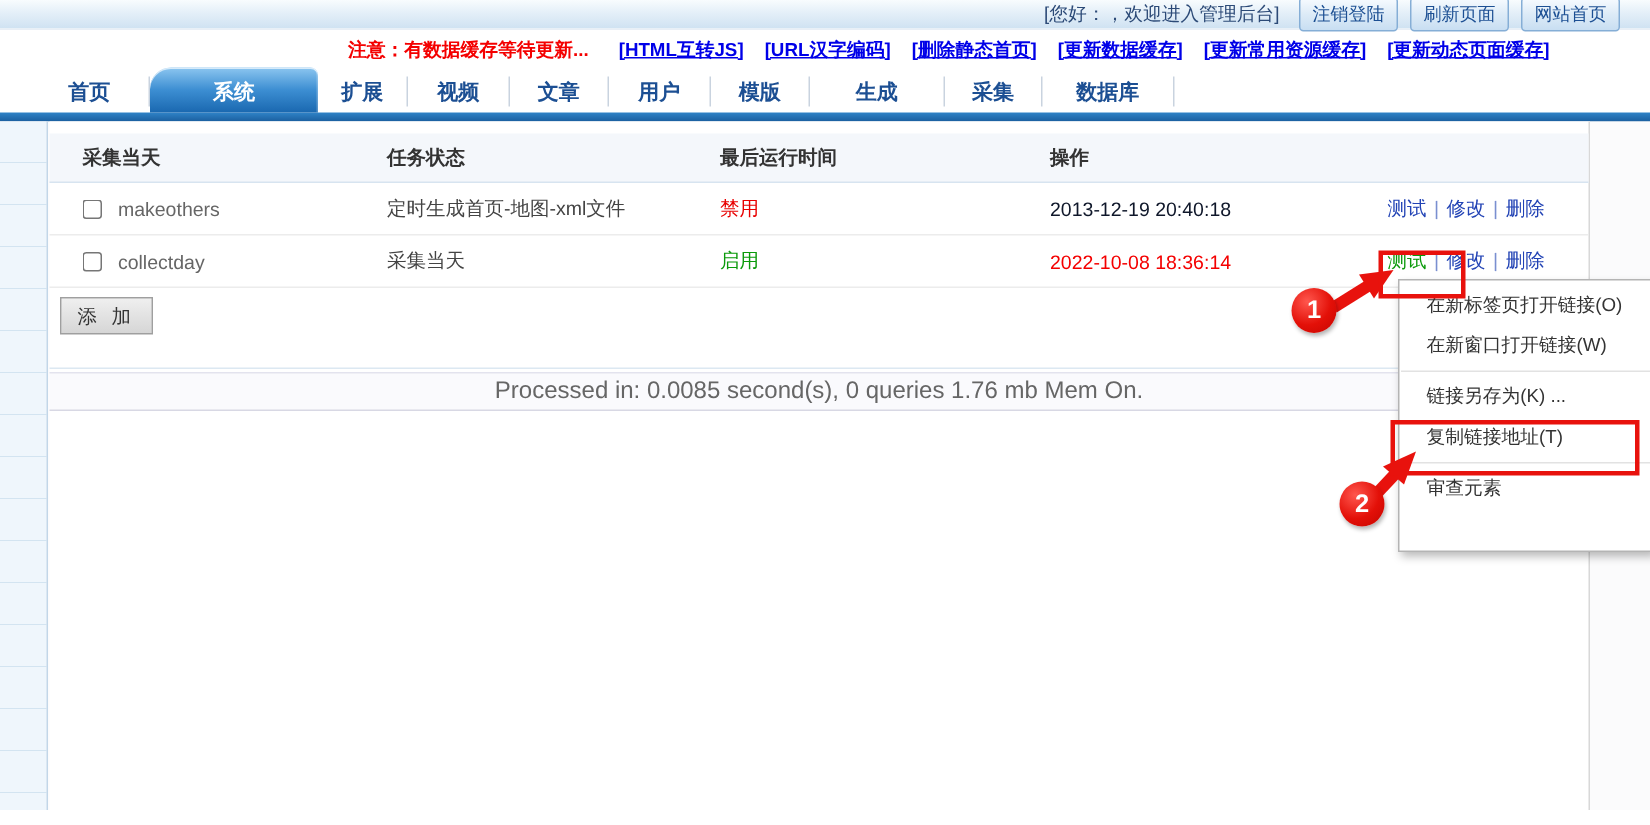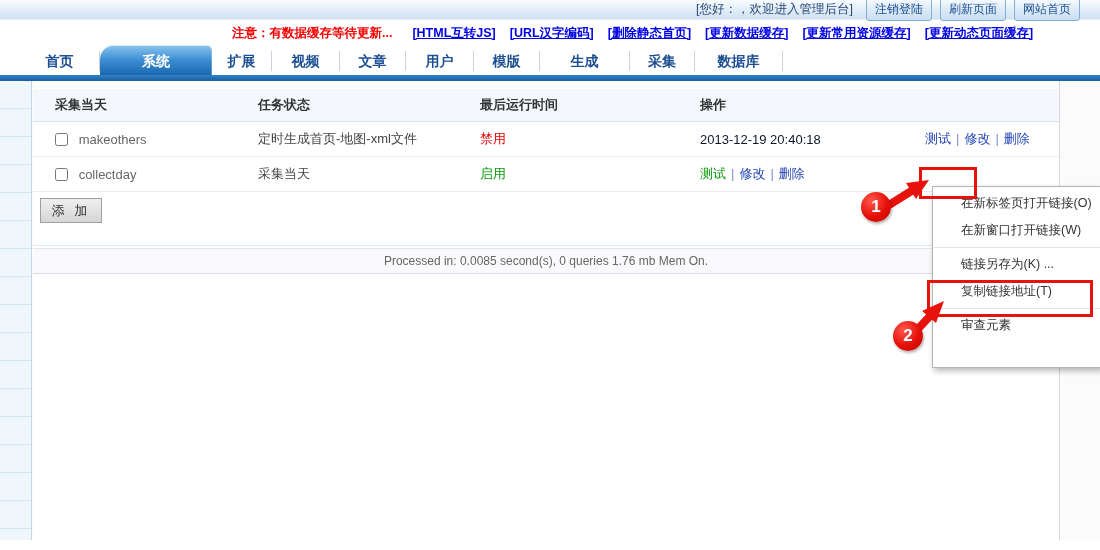--- a/index.html
+++ b/index.html
@@ -68,29 +68,29 @@
   .op-sep{color:#7a8fd0;margin:0 5px}
   .cb{width:13px;height:13px;margin:0 7px 0 0;vertical-align:-2px}
   .add-btn{
     margin:6px 0 16px 7px;width:62px;height:25px;cursor:pointer;font-family:inherit;
     background:linear-gradient(180deg,#efefef,#d6d6d6);border:1px solid #9f9f9f;
     font-size:13px;color:#333;letter-spacing:3px;
   }
   .sep-blue{border:none;border-top:1px solid #dce8f2;margin:6px 0 2px 0}
   .status-row{
     height:24px;background:#fafafd;border-top:1px solid #e3e3ee;border-bottom:1px solid #d8d8e4;
-    display:flex;align-items:center;justify-content:center;font-size:12px;color:#666;
+    display:flex;align-items:center;justify-content:center;font-size:16px;color:#666;
   }
   
   .menu{
     position:absolute;left:932px;top:186px;width:170px;height:182px;box-sizing:border-box;
     background:#fff;border:1px solid #b4b4b4;box-shadow:2px 3px 6px rgba(0,0,0,.28);
     z-index:20;padding:3px 0;font-size:12.5px;color:#333;
   }
-  .menu-item{height:27px;line-height:27px;padding-left:28px;cursor:pointer;white-space:nowrap}
+  .menu-item{height:27px;line-height:27px;padding-left:18px;cursor:pointer;white-space:nowrap}
   .menu-sep{border:none;border-top:1px solid #e2e2e2;margin:3px 1px}
   
   .anno-box{position:absolute;border:3px solid #e8120d;z-index:30;pointer-events:none}
   #box1{left:919px;top:167px;width:52px;height:26px}
   #box2{left:927px;top:280px;width:160px;height:31px}
   .anno-circle{
     position:absolute;width:30px;height:30px;border-radius:50%;z-index:31;pointer-events:none;
     background:radial-gradient(circle at 35% 30%,#ff574e 0%,#e31008 55%,#c40500 100%);
     color:#fff;font-weight:bold;font-size:17px;display:flex;align-items:center;justify-content:center;
     box-shadow:1px 2px 3px rgba(0,0,0,.3);
@@ -158,20 +158,21 @@
       </div>
     </div>
     
     <div class="grid-row trow">
       <div>
         <input type="checkbox" class="cb" style="">
         <span>collectday</span>
       </div>
       <div class="desc">采集当天</div>
       <div class="status-on">启用</div>
+      <div class="time-red">2022-10-08 18:36:14</div>
       <div>
         <a class="op-link green">测试</a><span class="op-sep">|</span><a class="op-link">修改</a><span class="op-sep">|</span><a class="op-link">删除</a>
       </div>
     </div>
 
     <button class="add-btn">添 加</button>
     <hr class="sep-blue">
     <div class="status-row">
       <span>Processed in: 0.0085 second(s), 0 queries 1.76 mb Mem On.</span>
     </div>

